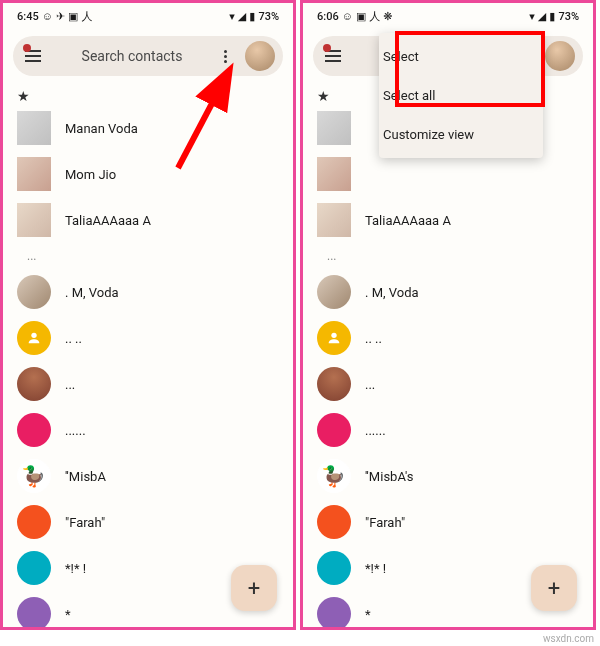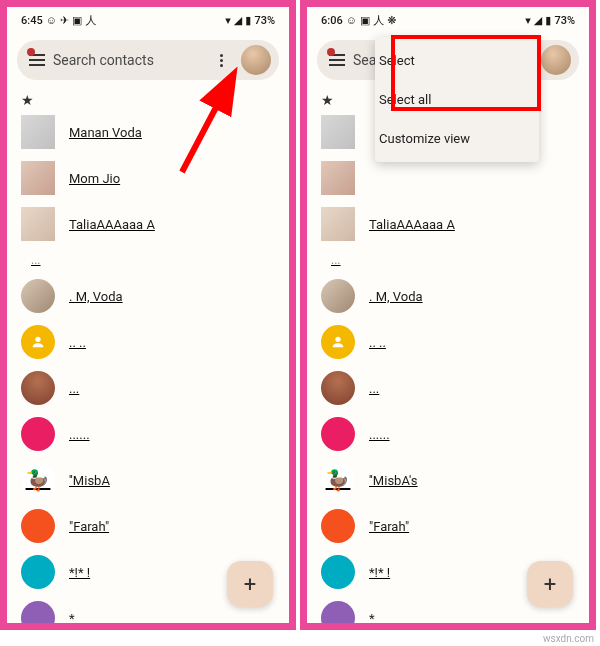--- a/index.html
+++ b/index.html
@@ -1,39 +1,39 @@
 <!DOCTYPE html>
 <html><head>
   <meta charset="utf-8">
   <style>
     * { margin: 0; padding: 0; box-sizing: border-box; }
     body { font-family: 'Roboto', -apple-system, sans-serif; background: #fff; width: 600px; height: 646px; position: relative; }
     .container { display: flex; width: 600px; height: 630px; }
-    .phone { width: 296px; height: 630px; background: #fefdfa; border: 7px solid #ec4899; position: relative; overflow: hidden; }
+    .phone { width: 296px; height: 630px; background: #fefdfa; border: 3px solid #ec4899; position: relative; overflow: hidden; }
     .phone:first-child { margin-right: 4px; }
     
     .statusbar { display: flex; justify-content: space-between; align-items: center; padding: 6px 14px 4px; font-size: 11px; font-weight: 500; color: #1a1a1a; }
     .statusbar .left, .statusbar .right { display: flex; align-items: center; gap: 3px; }
     
     .searchbar { display: flex; align-items: center; margin: 8px 10px; background: #efe9e3; border-radius: 22px; height: 40px; padding: 0 8px 0 12px; position: relative; }
     .ham-wrap { position: relative; width: 20px; height: 20px; }
     .hamburger { width: 16px; height: 2px; background: #333; position: relative; top: 9px; }
     .hamburger::before, .hamburger::after { content: ''; position: absolute; width: 16px; height: 2px; background: #333; left: 0; }
     .hamburger::before { top: -5px; }
     .hamburger::after { top: 5px; }
     .badge-dot { position: absolute; top: -2px; left: -2px; width: 8px; height: 8px; background: #c03232; border-radius: 50%; }
-    .searchtext { flex: 1; color: #4a4a4a; font-size: 14px; margin-left: 4px; }
+    .searchtext { flex: 1; color: #4a4a4a; font-size: 14px; margin-left: 4px; text-align: center; }
     .more-dots { width: 20px; height: 20px; display: flex; flex-direction: column; justify-content: center; align-items: center; gap: 2px; margin-right: 6px; }
     .more-dots span { width: 3px; height: 3px; background: #333; border-radius: 50%; }
     .avatar-small { width: 30px; height: 30px; border-radius: 50%; background: radial-gradient(circle at 40% 30%, #e8c8a8, #a88868); margin-left: 4px; }
     
     .starred-label { padding: 2px 0 0 14px; }
     .star { color: #333; font-size: 14px; }
     
-    .list { padding: 0 10px; text-decoration: underline; }
+    .list { padding: 0 10px; }
     .row { display: flex; align-items: center; padding: 6px 4px; min-height: 44px; }
     .av { width: 34px; height: 34px; border-radius: 50%; margin-right: 14px; flex-shrink: 0; }
     .av-sq { width: 34px; height: 34px; margin-right: 14px; flex-shrink: 0; }
     .blur1 { background: linear-gradient(135deg, #d8d8d8, #c0c0c0); filter: blur(0.4px); }
     .blur2 { background: linear-gradient(135deg, #e0c8b8, #c8a090); filter: blur(0.4px); }
     .blur3 { background: linear-gradient(135deg, #e8d8c8, #d0b8a8); filter: blur(0.4px); }
     .blur4 { background: linear-gradient(135deg, #d8c8b8, #a08870); filter: blur(0.4px); }
     .av-yellow { background: #f5b800; display: flex; align-items: center; justify-content: center; }
     .av-magenta { background: #e91e63; }
     .av-orange { background: #f4511e; }

